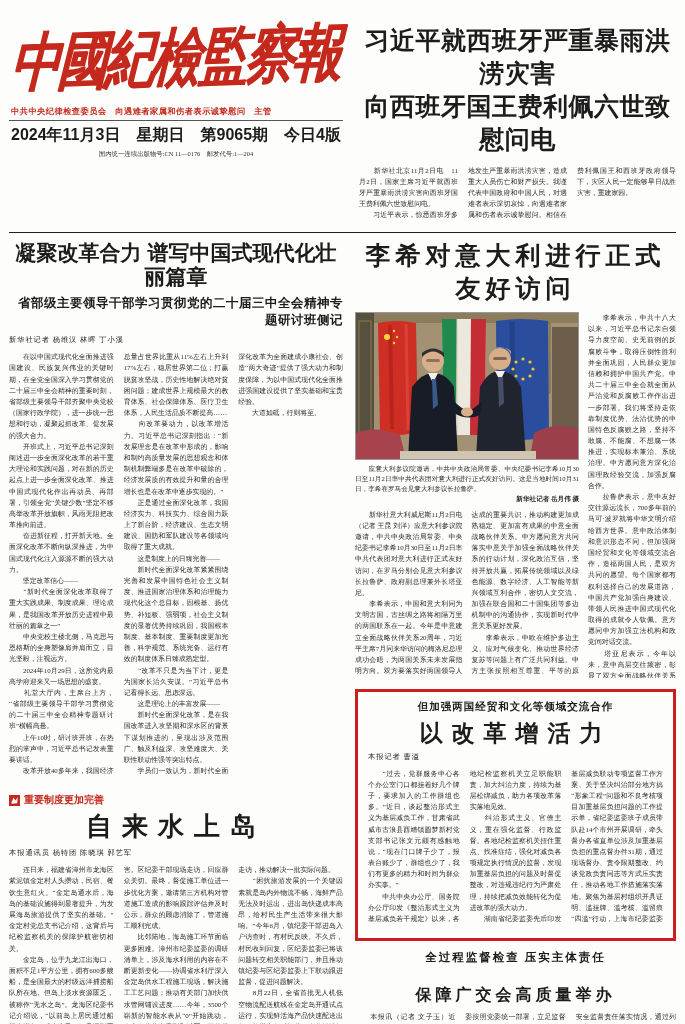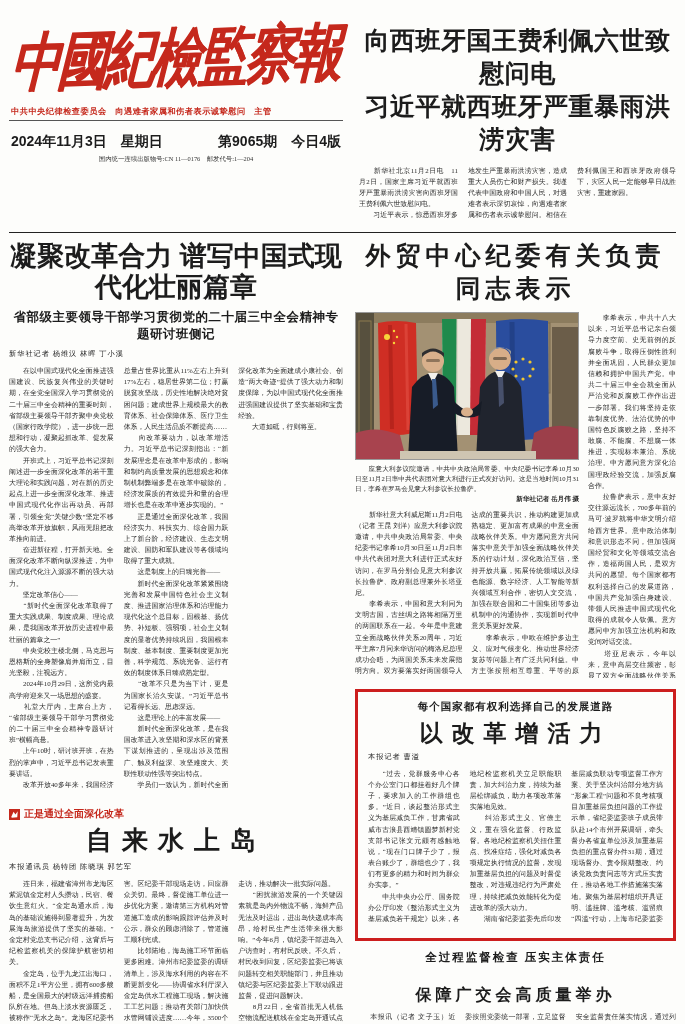--- a/index.html
+++ b/index.html
@@ -16,44 +16,44 @@
     font-family:"DejaVu Serif","Liberation Serif",serif;
     font-weight:900;font-style:italic;color:#c5281c;
     font-size:50px;letter-spacing:-3px;line-height:1.0;
     transform:rotate(-2deg) skewX(-5deg) scaleY(1.25);
     transform-origin:left center;
     white-space:nowrap;margin:22px 0 18px 2px;
     text-shadow:0.6px 0.6px 0 #c5281c;
   }
   .supervisor{color:#c5281c;font-size:8.2px;letter-spacing:.5px;font-weight:bold;margin:0 2px 3px 2px;}
   .mh-rule{border-top:1px solid #555;margin:3px 0;}
-  .daterow{display:flex;justify-content:space-between;font-size:14px;font-weight:bold;
-    font-family:"Liberation Sans",sans-serif;margin:12px 2px 2px 2px;}
+  .daterow{display:flex;justify-content:space-between;font-size:16px;font-weight:bold;
+    font-family:"Liberation Sans",sans-serif;margin:4px 2px 2px 2px;}
   .pubcode{font-size:6.4px;text-align:center;color:#333;margin-top:4px;}
   .mh-right{flex:1;box-sizing:border-box;padding:14px 0 0 16px;}
   .cond-headline{
     font-size:25px;font-weight:900;text-align:center;line-height:1.32;
     letter-spacing:.5px;font-family:"Liberation Serif",serif;
   }
   .cond-body{
     margin-top:9px;column-count:3;column-gap:10px;column-fill:auto;
     height:60px;overflow:hidden;font-size:6.9px;line-height:1.6;
     text-align:justify;white-space:pre-line;color:#2a2a2a;
   }
   .band-rule{border-top:1.5px solid #222;margin:7px 0 6px 0;}
   
   .cols{display:flex;gap:12px;}
   .col-l{width:334px;flex:none;}
   .col-r{flex:1;min-width:0;}
   
   .kicker-red{color:#c5281c;font-size:10px;font-weight:bold;display:flex;align-items:center;gap:4px;margin:8px 0 2px 0;}
   .h-sans{font-family:"Liberation Sans","DejaVu Sans",sans-serif;font-weight:900;
-    font-size:27px;letter-spacing:0px;text-align:center;line-height:1.15;margin:2px 0 6px 0;}
+    font-size:21px;letter-spacing:0px;text-align:center;line-height:1.15;margin:2px 0 6px 0;}
   .h-serif{font-family:"Liberation Serif",serif;font-weight:900;text-align:center;}
-  .subhead{font-size:12.5px;font-weight:bold;text-align:center;letter-spacing:.5px;margin:2px 0 6px 0;}
+  .subhead{font-size:12.5px;font-weight:bold;text-align:right;letter-spacing:.5px;margin:2px 0 6px 0;}
   .byline{font-size:7.2px;color:#222;margin:2px 0 6px 0;letter-spacing:1px;}
   .body3{column-count:3;column-gap:10px;column-fill:auto;overflow:hidden;
     font-size:6.9px;line-height:1.62;text-align:justify;white-space:pre-line;color:#2a2a2a;}
   .body2{column-count:2;column-gap:9px;column-fill:auto;overflow:hidden;
     font-size:6.9px;line-height:1.62;text-align:justify;white-space:pre-line;color:#2a2a2a;}
   .body1{overflow:hidden;font-size:6.9px;line-height:1.62;text-align:justify;
     white-space:pre-line;color:#2a2a2a;}
   
   .reform-body{height:434px;}
   
@@ -91,22 +91,22 @@
       <div class="supervisor">中共中央纪律检查委员会　向遇难者家属和伤者表示诚挚慰问　主管</div>
       <div class="mh-rule"></div>
       <div class="daterow">
         <span>2024年11月3日　星期日</span>
         <span>第9065期　今日4版</span>
       </div>
       <div class="pubcode">国内统一连续出版物号:CN 11—0176　邮发代号:1—204</div>
     </div>
     <div class="mh-right">
       <div class="cond-headline">
+        <div>习近平就西班牙严重暴雨洪涝灾害</div>
         <div>向西班牙国王费利佩六世致慰问电</div>
-        <div>习近平就西班牙严重暴雨洪涝灾害</div>
       </div>
       <div class="cond-body">　　新华社北京11月2日电　11月2日，国家主席习近平就西班牙严重暴雨洪涝灾害向西班牙国王费利佩六世致慰问电。
 　　习近平表示，惊悉西班牙多地发生严重暴雨洪涝灾害，造成重大人员伤亡和财产损失。我谨代表中国政府和中国人民，对遇难者表示深切哀悼，向遇难者家属和伤者表示诚挚慰问。相信在费利佩国王和西班牙政府领导下，灾区人民一定能够早日战胜灾害，重建家园。</div>
     </div>
   </header>
 
   <div class="band-rule"></div>
 
   <div class="cols">
 
@@ -136,39 +136,39 @@
 　　学员们一致认为，新时代全面深化改革为全面建成小康社会、创造“两大奇迹”提供了强大动力和制度保障，为以中国式现代化全面推进强国建设提供了坚实基础和宝贵经验。
 　　大道如砥，行则将至。</div>
       </article>
 
       <article>
         <div class="kicker-red">
           <svg class="flag-icon" viewBox="0 0 12 12">
             <rect x="0" y="0" width="12" height="12" fill="#c5281c"></rect>
             <path d="M2.5 8.5 L5 3 L7 6 L9.5 2.5 L9 9 L3 9.5 Z" fill="#ffffff"></path>
           </svg>
-          <span>正是通过全面深化改革</span>
+          <span>重要制度更加完善</span>
         </div>
         <h1 class="h-serif water-head">自来水上岛</h1>
         <div class="byline">本报通讯员 杨特团 陈晓琪 郭艺军</div>
         <div class="body3 water-body">　　连日来，福建省漳州市龙海区紫泥镇金定村人头攒动，民宿、餐饮生意红火。“金定岛通水后，海岛的基础设施得到显著提升，为发展海岛旅游提供了坚实的基础。”金定村党总支书记介绍，这背后与纪检监察机关的保障护航密切相关。
 　　金定岛，位于九龙江出海口，面积不足1平方公里，拥有600多艘船，是全国最大的村级远洋捕捞船队所在地。但岛上淡水资源匮乏，被称作“无水之岛”。龙海区纪委书记介绍说，“以前岛上居民通过船运水进岛，成本高昂，一旦遇到恶劣天气，运水船停运，就会面临缺水。”
 　　靠前监督，推动解决问题。施工过程中，有一些村民反映，勘探可能扰民，担心施工对房屋造成损害。区纪委干部现场走访，回应群众关切。最终，督促施工单位进一步优化方案，邀请第三方机构对管道施工造成的影响跟踪评估并及时公示，群众的顾虑消除了，管道施工顺利完成。
 　　比邻陆地，海岛施工环节面临更多困难。漳州市纪委监委的调研清单上，涉及海水利用的内容在不断更新变化——协调省水利厅深入金定岛供水工程施工现场，解决施工工艺问题；推动有关部门加快供水管网铺设进度……今年，3500个崭新的智能水表从“0”开始跳动，金定岛从此享受到和城区一样的供水服务。
 　　自来水上岛，实现了海岛人多年的梦想。然而，作为海上的小岛，群众生产生活仍有不少问题需要解决。漳州市纪检监察干部上岛走访，推动解决一批实际问题。
 　　“困扰旅游发展的一个关键因素就是岛内外物流不畅，海鲜产品无法及时运出，进出岛快递成本高昂，给村民生产生活带来很大影响。”今年6月，镇纪委干部进岛入户访查时，有村民反映。不久后，村民收到回复，区纪委监委已将该问题转交相关职能部门，并且推动镇纪委与区纪委监委上下联动跟进监督，促进问题解决。
 　　8月22日，全省首批无人机低空物流配送航线在金定岛开通试点运行，实现鲜活海产品快速配送出岛，将进出岛时间从20多分钟缩短到5分钟。
 　　围绕乡村振兴各领域各环节，漳州市纪检监察机关持续凝聚监督合力，推动解决群众急难愁盼问题，为全面推进乡村振兴提供坚强保障。</div>
       </article>
     </div>
 
     <div class="col-r">
 
       <article>
-        <h1 class="h-serif lixi-head">外贸中心纪委有关负责同志表示</h1>
+        <h1 class="h-serif lixi-head">李希对意大利进行正式友好访问</h1>
         <div class="lixi-main">
           <div class="lixi-left">
             <div class="photo-wrap">
               <svg width="222" height="146" viewBox="0 0 222 146">
 
                 <rect x="0" y="0" width="222" height="146" fill="#a39173"></rect>
                 <rect x="0" y="0" width="18" height="146" fill="#57503e"></rect>
                 <rect x="3" y="8" width="12" height="130" fill="none" stroke="#8d7a4e" stroke-width="1"></rect>
                 <rect x="18" y="0" width="204" height="10" fill="#8c7c5e"></rect>
                 <rect x="196" y="14" width="26" height="120" fill="#6b5d49"></rect>
@@ -228,21 +228,21 @@
 　　李希表示，中欧在维护多边主义、应对气候变化、推动世界经济复苏等问题上有广泛共同利益。中方主张按照相互尊重、平等的原则，通过谈判寻求相关经贸问题的解决方案。希望意方以开放态度从长远角度看待中欧经贸关系，为中欧关系发展发挥建设性作用。中方愿同包括意大利在内的欧洲各国共同努力，推动中欧关系健康稳定发展。</div>
           </div>
           <div class="body1 lixi-right">　　李希表示，中共十八大以来，习近平总书记亲自领导力度空前、史无前例的反腐败斗争，取得压倒性胜利并全面巩固，人民群众更加信赖和拥护中国共产党。中共二十届三中全会就全面从严治党和反腐败工作作出进一步部署。我们将坚持走依靠制度优势、法治优势的中国特色反腐败之路，坚持不敢腐、不能腐、不想腐一体推进，实现标本兼治、系统治理。中方愿同意方深化治国理政经验交流，加强反腐合作。
 　　拉鲁萨表示，意中友好交往源远流长，700多年前的马可·波罗就将中华文明介绍给西方世界。意中政治体制和意识形态不同，但加强两国经贸和文化等领域交流合作，造福两国人民，是双方共同的愿望。每个国家都有权利选择自己的发展道路，中国共产党加强自身建设、带领人民推进中国式现代化取得的成就令人钦佩。意方愿同中方加强立法机构和政党间对话交流。
 　　塔亚尼表示，今年以来，意中高层交往频密，彰显了双方全面战略伙伴关系的深厚基础。中国是意重要的经济合作伙伴，双方合作潜力巨大。意方愿同中方进一步密切经贸往来和友好合作，促进双方关系朝着均衡合理的方向发展。意方支持开放经济政策，愿为推动欧中通过谈判解决经贸摩擦问题作出积极努力。当前国际形势复杂严峻，意方愿推进同中方对话，共同促进世界和平稳定。
 　　李希还赴威尼斯进行访问，会见当地政要，出席“跨越时空 共建新友谊之桥”纪念古代意大利旅行家马可·波罗逝世700周年文化交流活动。</div>
         </div>
       </article>
 
       <article class="redbox">
-        <div class="kick">每个国家都有权利选择自己的发展道路</div>
+        <div class="kick">但加强两国经贸和文化等领域交流合作</div>
         <h1 class="h-serif hl">以改革增活力</h1>
         <div class="byline">本报记者 曹溢</div>
         <div class="body3 redbox-body">　　“过去，党群服务中心各个办公室门口都挂着好几个牌子，要求加入的工作群组也多。”近日，谈起整治形式主义为基层减负工作，甘肃省武威市古浪县西靖镇圆梦新村党支部书记张文元颇有感触地说，“现在门口牌子少了，报表台账少了，群组也少了，我们有更多的精力和时间为群众办实事。”
 　　中共中央办公厅、国务院办公厅印发《整治形式主义为基层减负若干规定》以来，各地纪检监察机关立足职能职责，加大纠治力度，持续为基层松绑减负，助力各项改革落实落地见效。
 　　纠治形式主义、官僚主义，重在强化监督、行政监督。各地纪检监察机关扭住重点、找准症结，强化对减负各项规定执行情况的监督，发现加重基层负担的问题及时督促整改，对违规违纪行为严肃处理，持续把减负效能转化为促进改革的强大动力。
 　　湖南省纪委监委先后印发基层减负联动专项监督工作方案、关于坚决纠治部分地方搞“形象工程”问题和不良考核项目加重基层负担问题的工作提示单，省纪委监委班子成员带队赴14个市州开展调研，牵头督办各省直单位涉及加重基层负担的重点督办件31期，通过现场督办、责令限期整改、约谈党政负责同志等方式压实责任，推动各地工作措施落实落地。聚焦为基层村组织开具证明、滥挂牌、滥考核、滥留痕“四滥”行动，上海市纪委监委对16个区开展监督检查，发现并推动整改“牌子乱挂”“指尖负担”等问题110个。湖北省纪检监察机关综合运用监督检查、巡视巡察、信访举报、大数据分析等方式，深入发现查纠问题，重点对专项整治中发现的层层加码、虚假整改走过场等典型问题严肃追责问责，对典型案例及时通报曝光，坚持以案促改促治，推动基层党员干部作风持续提升。
 　　（下转第二版）</div>
       </article>
 
       <article class="canton">

